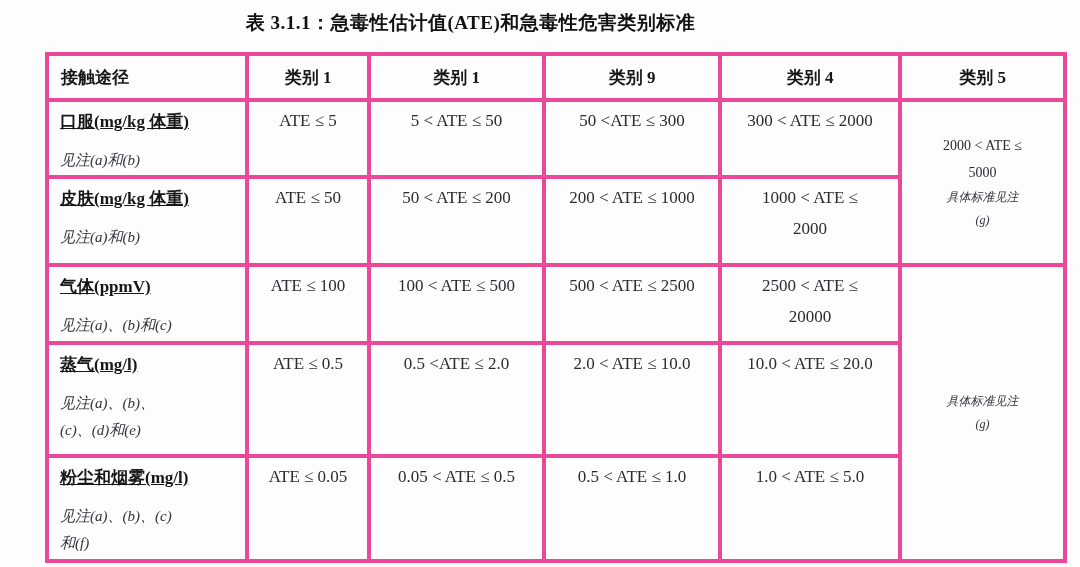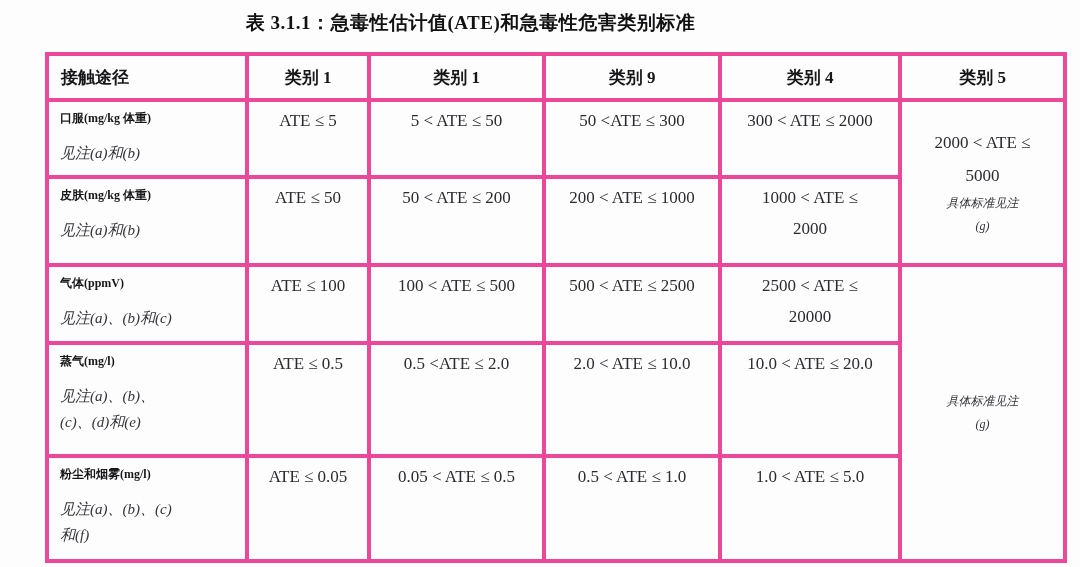--- a/index.html
+++ b/index.html
@@ -47,24 +47,25 @@
   }
   .ate-table th.route-header {
     text-align: left;
     padding-left: 12px;
   }
   td.route-cell {
     vertical-align: top;
     padding: 7px 4px 0 11px;
   }
   .route-name {
-    font-size: 12px;
+    font-size: 17px;
     font-weight: bold;
     color: #17171a;
     line-height: 1.55;
+    text-decoration: underline;
   }
   .route-note {
     font-size: 15px;
     font-style: italic;
     color: #33333a;
     line-height: 1.75;
     white-space: pre-line;
     margin-top: 12px;
   }
   td.val-cell {
@@ -75,21 +76,21 @@
     color: #2b2b31;
     white-space: pre-line;
     line-height: 1.8;
   }
   td.cat5-cell {
     vertical-align: middle;
     text-align: center;
     padding: 0 6px;
   }
   .cat5-range {
-    font-size: 17px;
+    font-size: 14px;
     color: #2b2b31;
     white-space: pre-line;
     line-height: 1.9;
   }
   .cat5-note {
     font-size: 12px;
     font-style: italic;
     color: #33333a;
     white-space: pre-line;
     line-height: 1.9;

